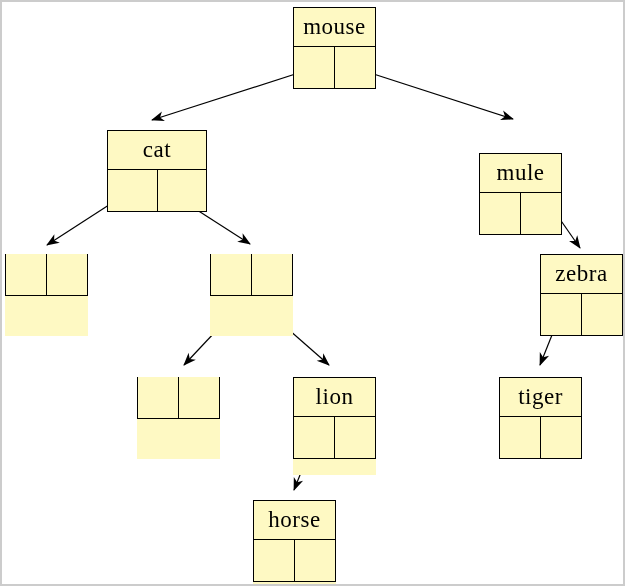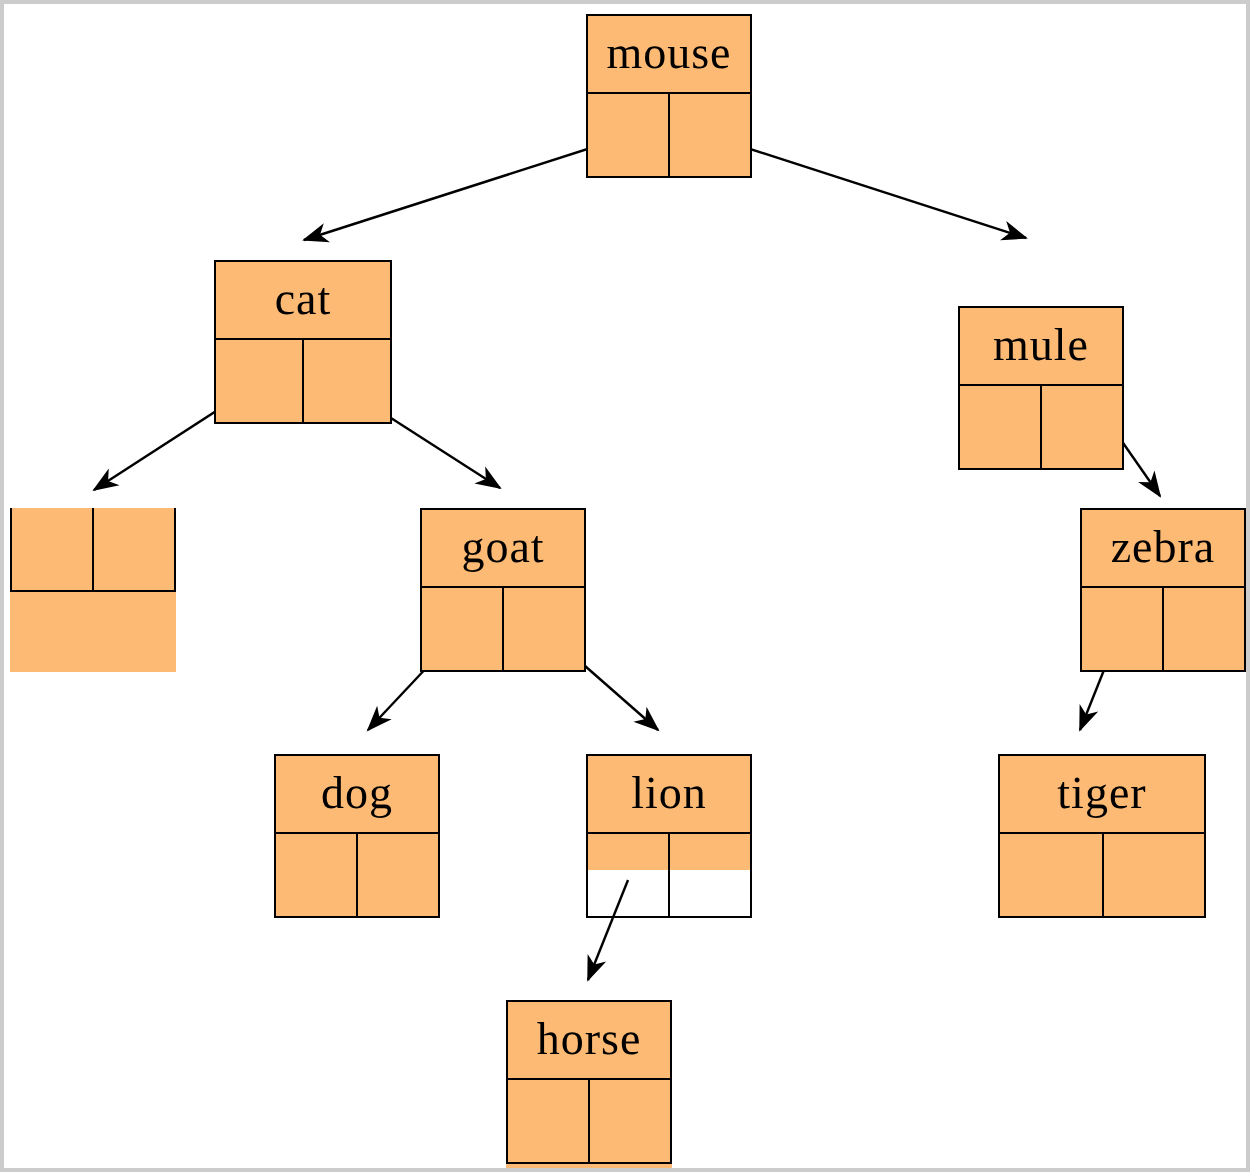--- a/index.html
+++ b/index.html
@@ -13,21 +13,21 @@
     height: 586px;
     box-sizing: border-box;
     border: 2px solid #cccccc;
     background: #ffffff;
     font-family: "Liberation Serif", "DejaVu Serif", serif;
     overflow: hidden;
   }
   .node {
     position: absolute;
     box-sizing: border-box;
-    background: #fdba74;
+    background: #fef9c3;
   }
   .node-label {
     box-sizing: border-box;
     height: 40px;
     border: 1px solid #000000;
     display: flex;
     align-items: center;
     justify-content: center;
     font-size: 23px;
     color: #000000;
@@ -71,69 +71,67 @@
       <line x1="312" y1="438" x2="292" y2="488" stroke="#000000" stroke-width="1.2" marker-end="url(#ah)"></line>
     </svg>
   <div id="node-layer">
       <div class="node" style="left: 291px; top: 5px; width: 83px; height: 82px;">
         <div class="node-label">mouse</div>
         <div class="node-cells">
           <div class="cell"></div>
           <div class="cell cell-r"></div>
         </div>
       </div>
-      <div class="node" style="left: 105px; top: 128px; width: 89px; height: 82px;">
+      <div class="node" style="left: 105px; top: 128px; width: 100px; height: 82px;">
         <div class="node-label">cat</div>
         <div class="node-cells">
           <div class="cell"></div>
           <div class="cell cell-r"></div>
         </div>
       </div>
       <div class="node" style="left: 477px; top: 128px; width: 83px; height: 82px; margin-top: 23px;">
         <div class="node-label">mule</div>
         <div class="node-cells">
           <div class="cell"></div>
           <div class="cell cell-r"></div>
         </div>
       </div>
       <div class="node" style="left: 3px; top: 252px; width: 83px; height: 82px;">
         <div class="node-cells">
           <div class="cell"></div>
           <div class="cell cell-r"></div>
         </div>
       </div>
       <div class="node" style="left: 208px; top: 252px; width: 83px; height: 82px;">
-        <div class="node-label">goat</div>
         <div class="node-cells">
           <div class="cell"></div>
           <div class="cell cell-r"></div>
         </div>
       </div>
       <div class="node" style="left: 538px; top: 252px; width: 83px; height: 82px; text-align: center;">
         <div class="node-label">zebra</div>
         <div class="node-cells">
           <div class="cell"></div>
           <div class="cell cell-r"></div>
         </div>
       </div>
       <div class="node" style="left: 135px; top: 375px; width: 83px; height: 82px;">
-        <div class="node-label">dog</div>
         <div class="node-cells">
           <div class="cell"></div>
           <div class="cell cell-r"></div>
         </div>
       </div>
-      <div class="node" style="left: 291px; top: 375px; width: 83px; height: 58px;">
+      <div class="node" style="left: 291px; top: 375px; width: 83px; height: 98px;">
         <div class="node-label">lion</div>
         <div class="node-cells">
           <div class="cell"></div>
           <div class="cell cell-r"></div>
         </div>
       </div>
-      <div class="node" style="left: 497px; top: 375px; width: 104px; height: 82px;">
+      <div class="node" style="left: 497px; top: 375px; width: 83px; height: 82px;">
         <div class="node-label">tiger</div>
         <div class="node-cells">
           <div class="cell"></div>
           <div class="cell cell-r"></div>
         </div>
       </div>
       <div class="node" style="left: 251px; top: 498px; width: 83px; height: 100px;">
         <div class="node-label">horse</div>
         <div class="node-cells">
           <div class="cell"></div>

